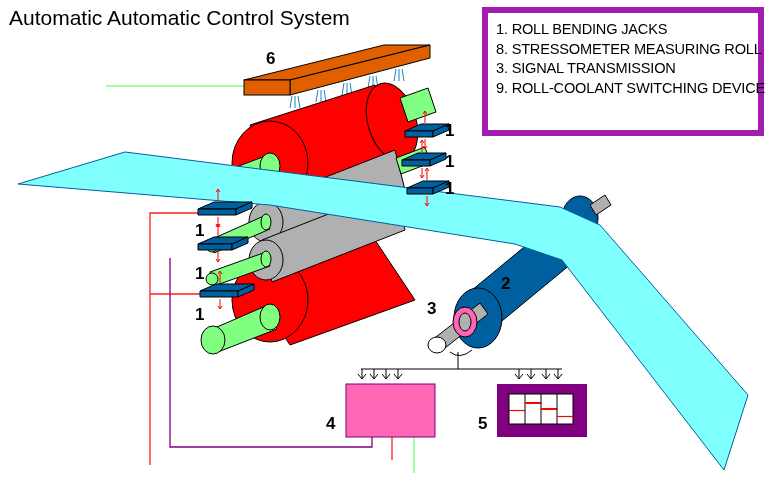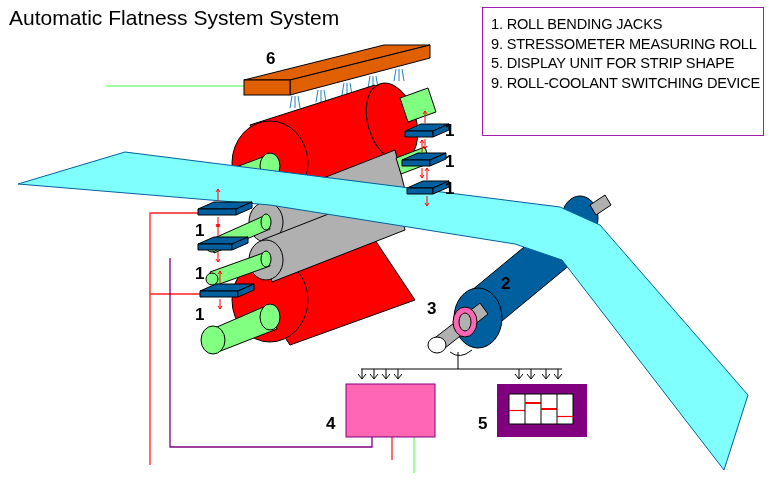--- a/index.html
+++ b/index.html
@@ -1,29 +1,29 @@
 <!DOCTYPE html>
 <html><head>
 <meta charset="utf-8">
 <style>
   html, body { margin:0; padding:0; background:#ffffff; }
   #stage { position:relative; width:774px; height:489px; overflow:hidden; background:#fff;
            font-family:"Liberation Sans", sans-serif; }
   #title { position:absolute; left:9px; top:6px; font-size:21px; color:#000; white-space:nowrap; }
-  #legend { position:absolute; left:482px; top:7px; width:282px; height:129px; border:1px solid #a21caf;
+  #legend { position:absolute; left:482px; top:7px; width:282px; height:129px; border:6px solid #a21caf;
             box-sizing:border-box; padding:7px 0 0 8px; }
   #legend div { font-size:14.6px; line-height:19.7px; color:#000; white-space:nowrap; letter-spacing:-0.2px; }
   svg { position:absolute; left:0; top:0; }
   .lbl { font-family:"Liberation Sans", sans-serif; font-weight:bold; font-size:17px; fill:#000; }
 </style>
 </head>
 <body>
 
 <div id="stage">
-  <div id="title">Automatic Flatness System System</div>
+  <div id="title">Automatic Automatic Control System</div>
 
   <svg width="774" height="489" viewBox="0 0 774 489">
 
     <g fill="none">
       <polyline points="198,213 150,213 150,465" stroke="#ff2020" stroke-width="1.3"></polyline>
       <line x1="150" y1="294" x2="200" y2="294" stroke="#ff2020" stroke-width="1.3"></line>
       <polyline points="170,258 170,447 372,447 372,437" stroke="#800080" stroke-width="1.3"></polyline>
       <line x1="392" y1="437" x2="392" y2="460" stroke="#ff2020" stroke-width="1.3"></line>
       <line x1="414" y1="437" x2="414" y2="473" stroke="#80ff80" stroke-width="1.5"></line>
       <line x1="106" y1="86" x2="244" y2="86" stroke="#80ff80" stroke-width="1.3"></line>
@@ -172,17 +172,17 @@
     <text class="lbl" x="195" y="236">1</text>
     <text class="lbl" x="195" y="279">1</text>
     <text class="lbl" x="195" y="320">1</text>
     <text class="lbl" x="445" y="136">1</text>
     <text class="lbl" x="445" y="167">1</text>
     <text class="lbl" x="445" y="194">1</text>
   </svg>
 
   <div id="legend">
     <div>1. ROLL BENDING JACKS</div>
-    <div>9. STRESSOMETER MEASURING ROLL</div>
-    <div>5. DISPLAY UNIT FOR STRIP SHAPE</div>
+    <div>8. STRESSOMETER MEASURING ROLL</div>
+    <div>3. SIGNAL TRANSMISSION</div>
     <div>9. ROLL-COOLANT SWITCHING DEVICE</div>
   </div>
 </div>
 
 </body></html>

